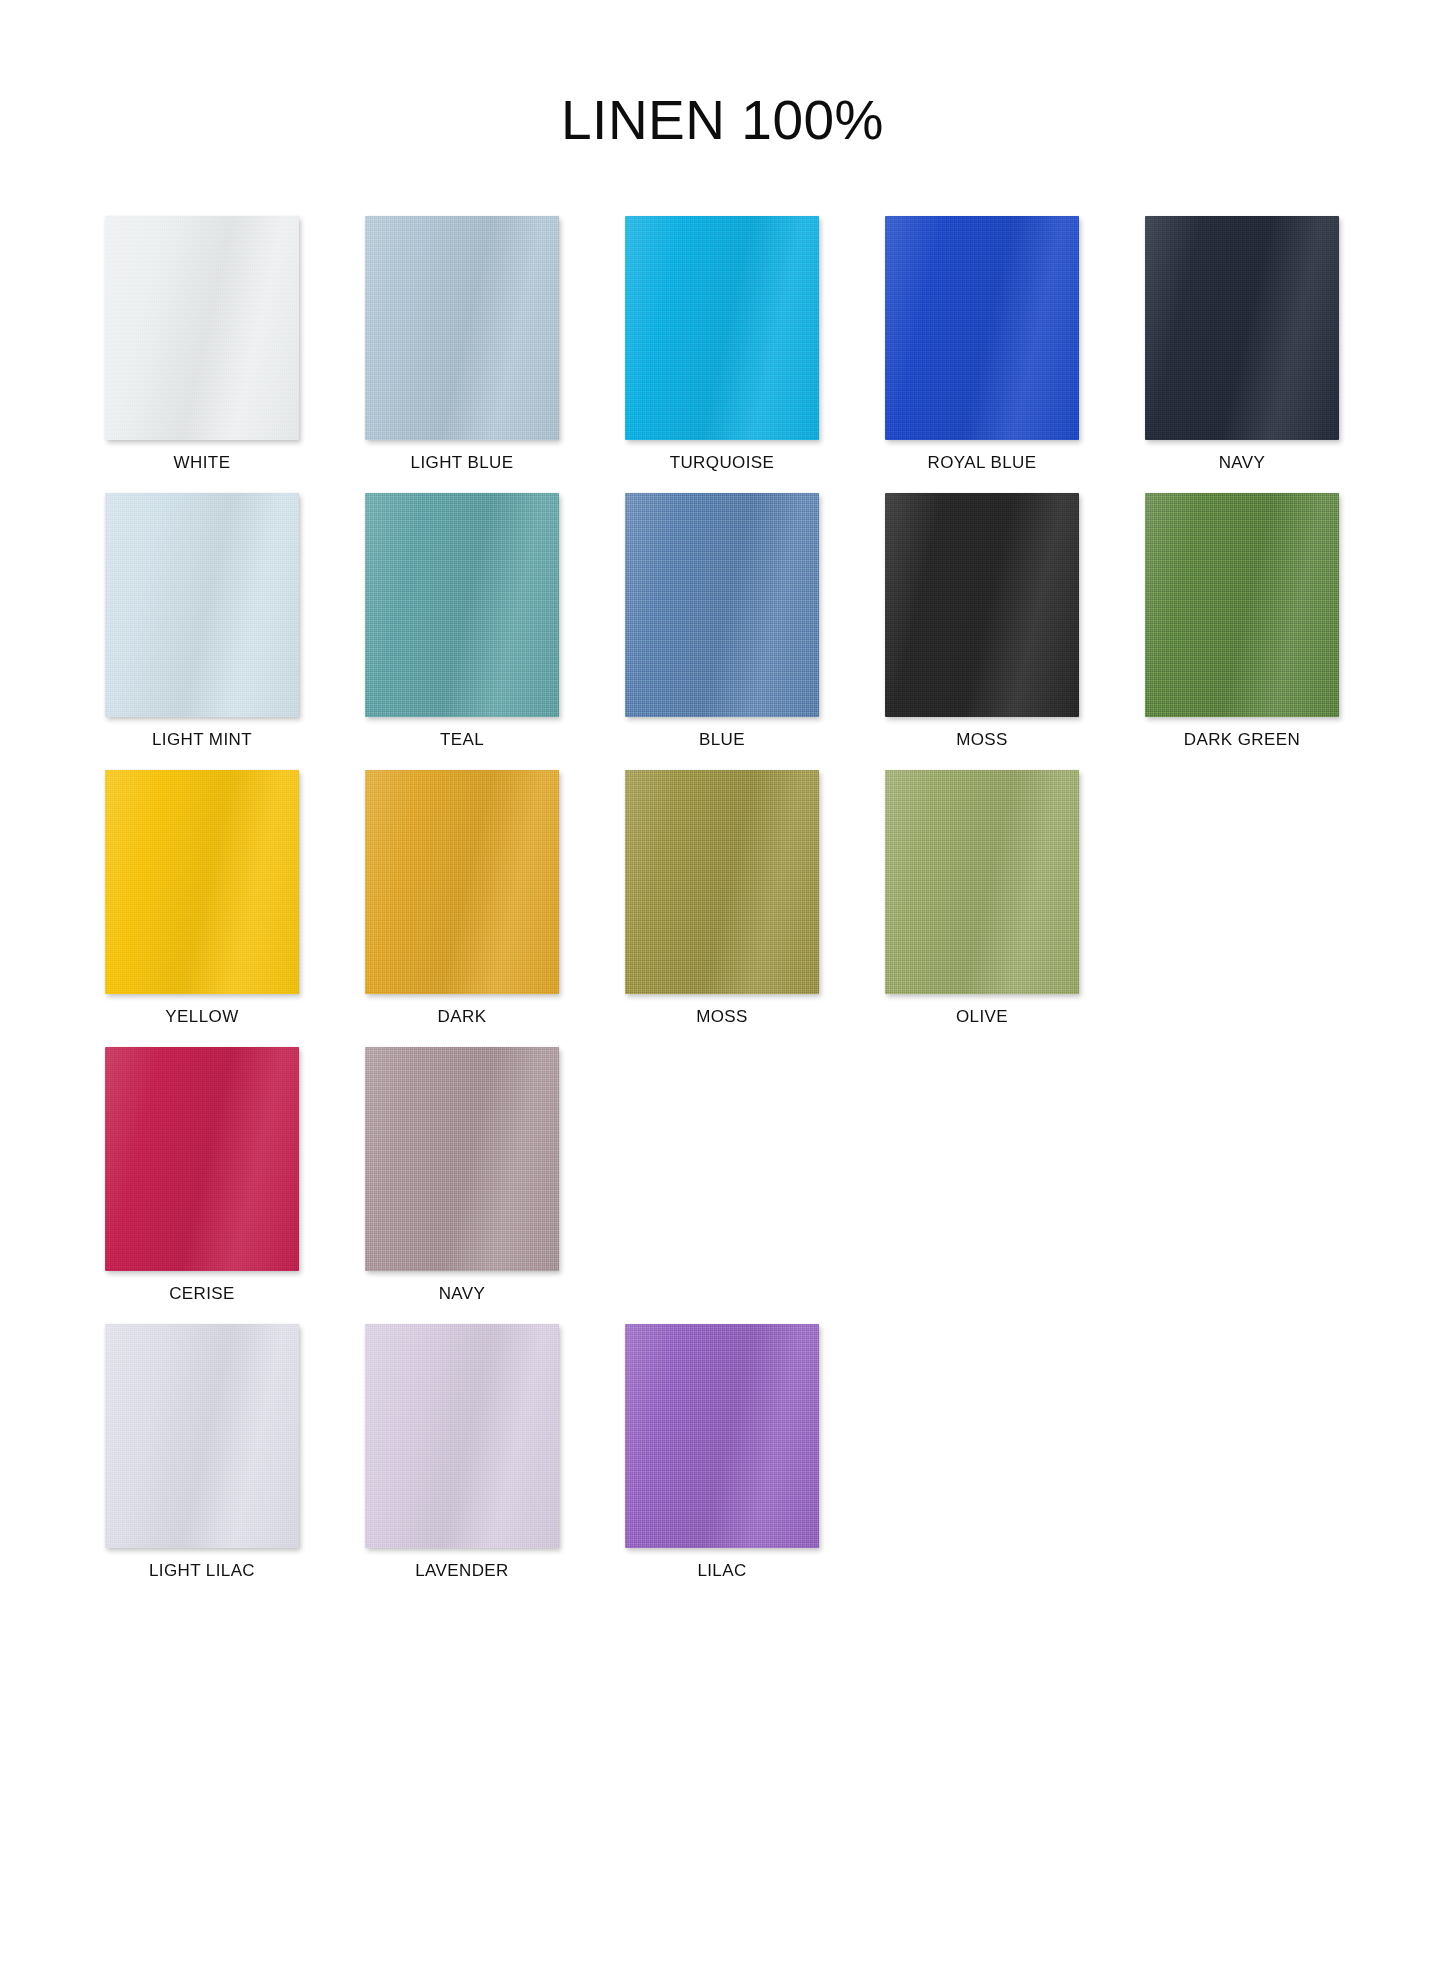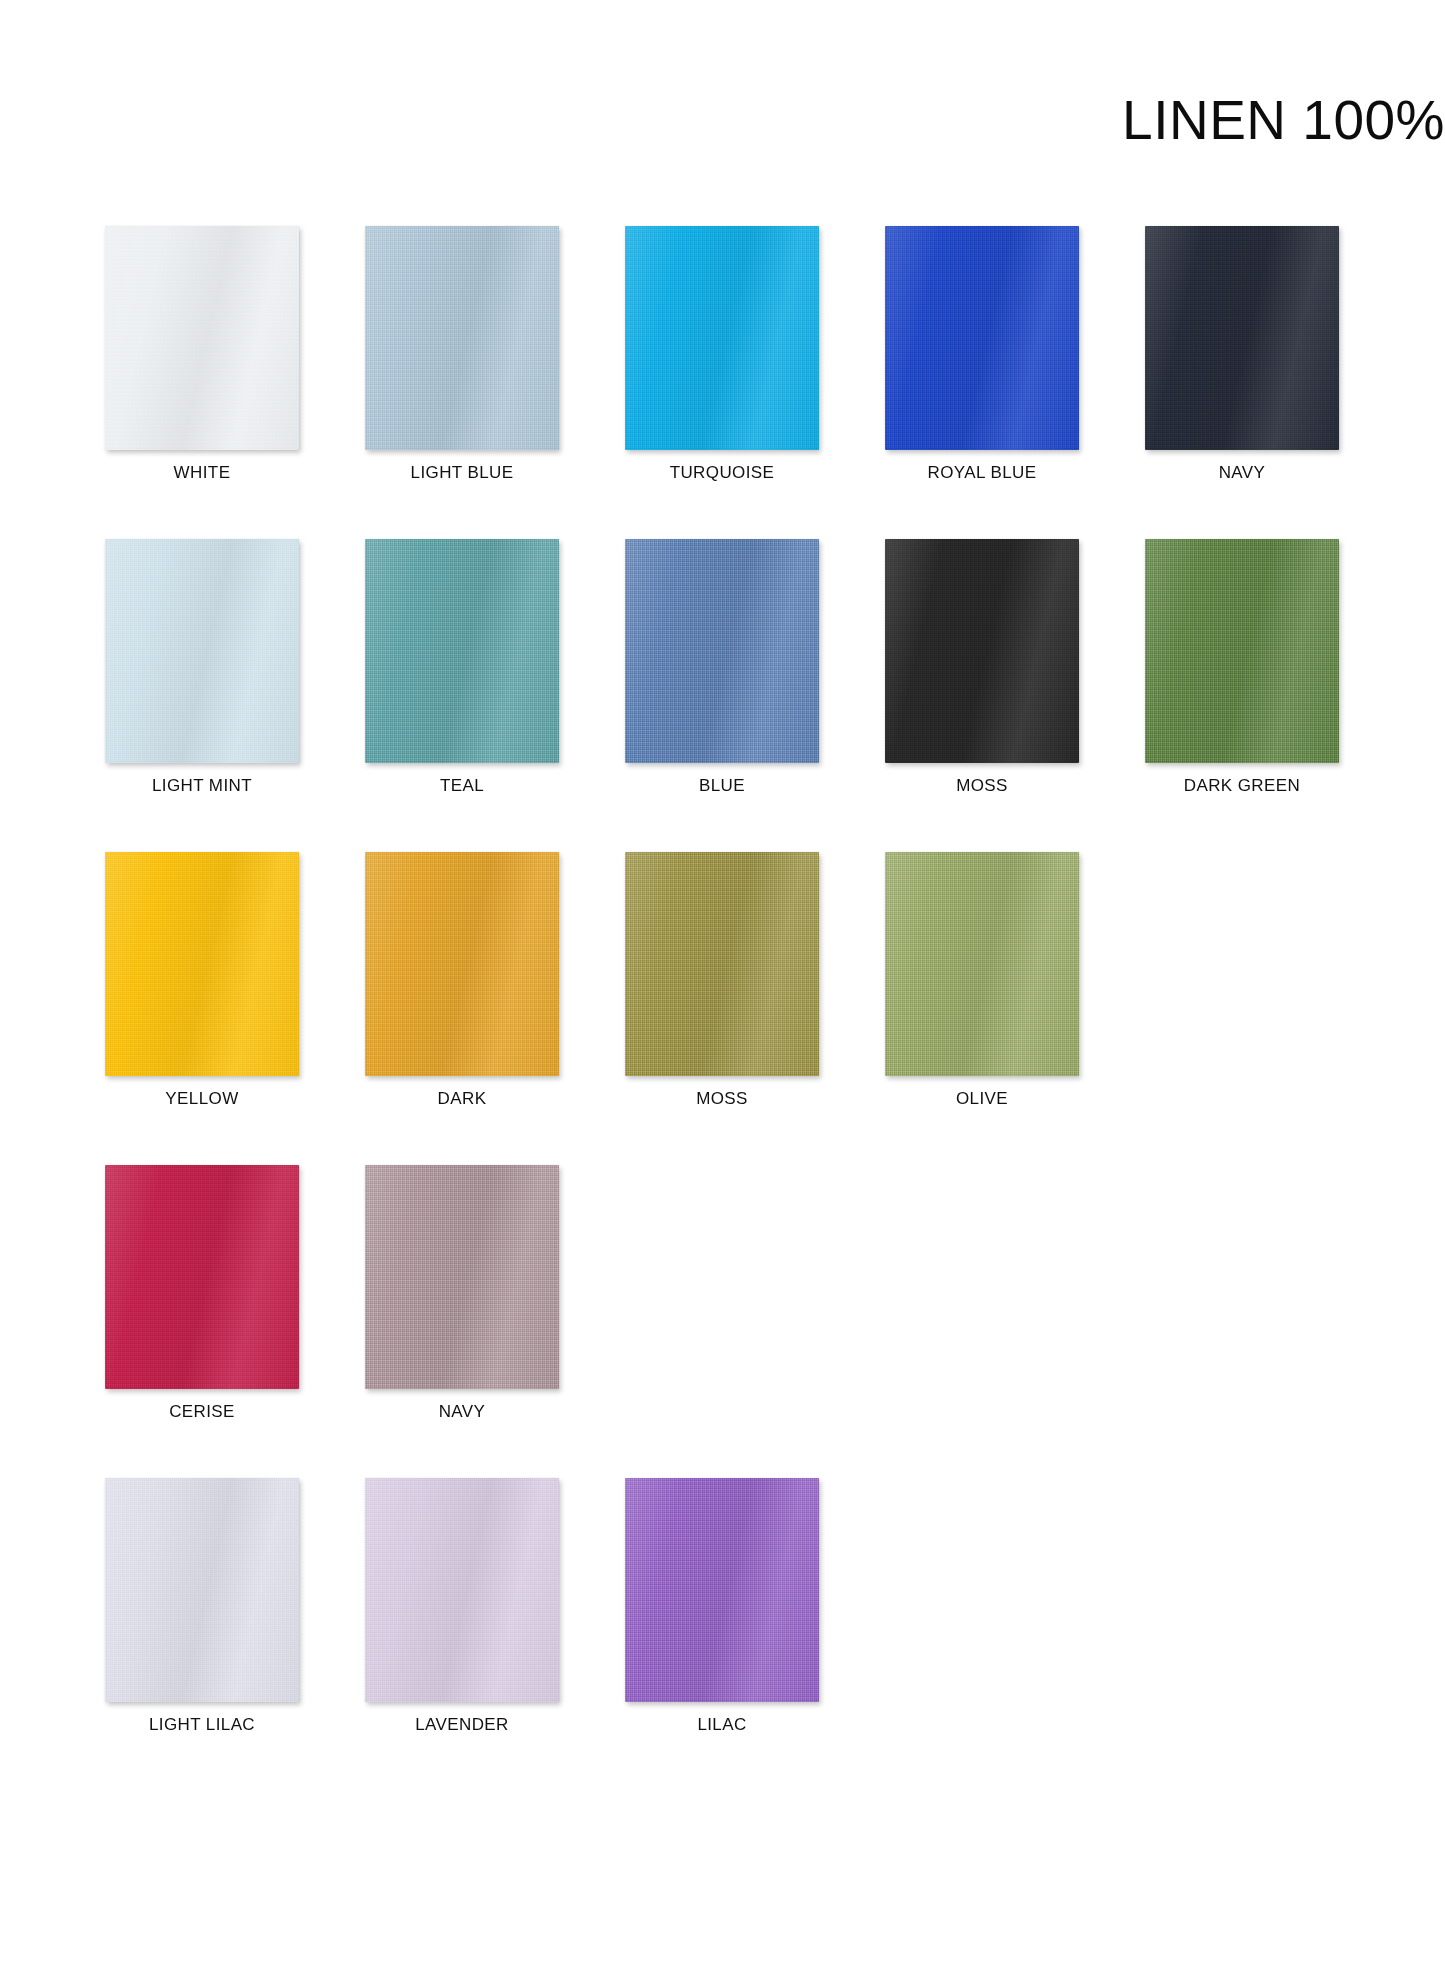--- a/index.html
+++ b/index.html
@@ -25,38 +25,38 @@
     background: #ffffff;
     box-sizing: border-box;
   }
 
   
   .chart-title {
     position: absolute;
     top: 56px;
     left: 0;
     width: 1445px;
-    text-align: right;
+    text-align: center;
     font-size: 55px;
     font-weight: 400;
     letter-spacing: 0.5px;
     color: #0d0d0d;
     font-family: "Liberation Sans", sans-serif;
     line-height: 1;
   }
 
   
   .swatch-grid {
     position: absolute;
-    top: 226px;
+    top: 216px;
     left: 72px;
     width: 1300px;
     display: flex;
     flex-direction: column;
-    gap: 56px;
+    gap: 20px;
   }
 
   .swatch-row {
     display: flex;
     flex-direction: row;
     gap: 0px;
     justify-content: flex-start;
   }
 
   .swatch-cell {

